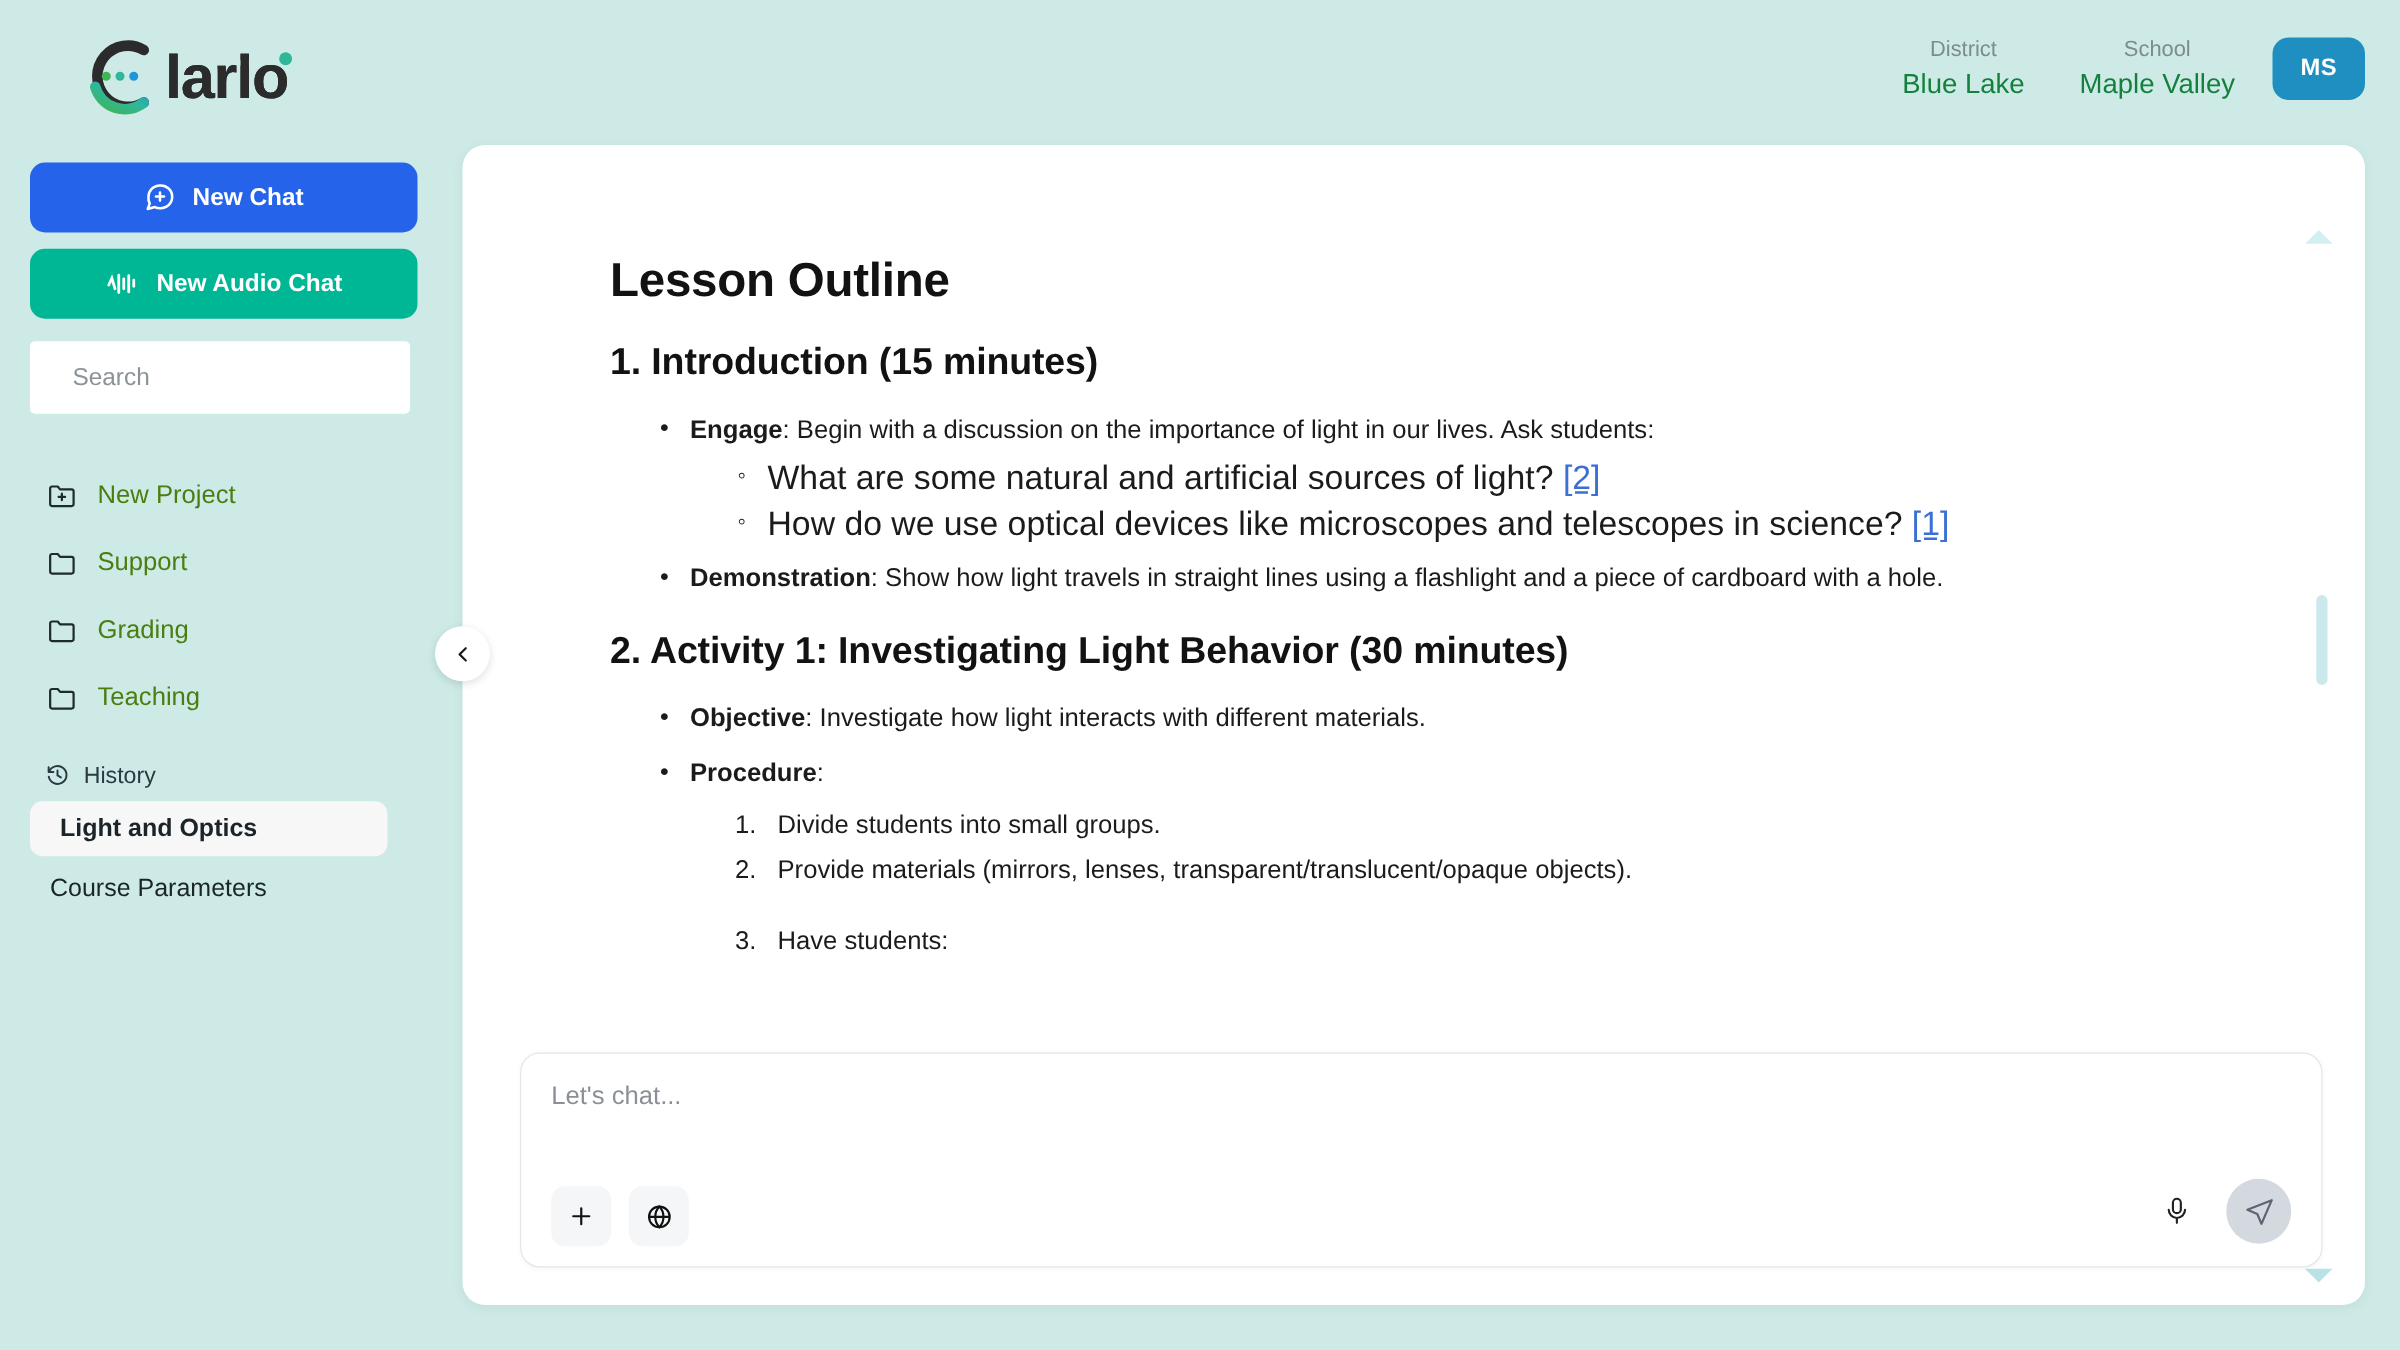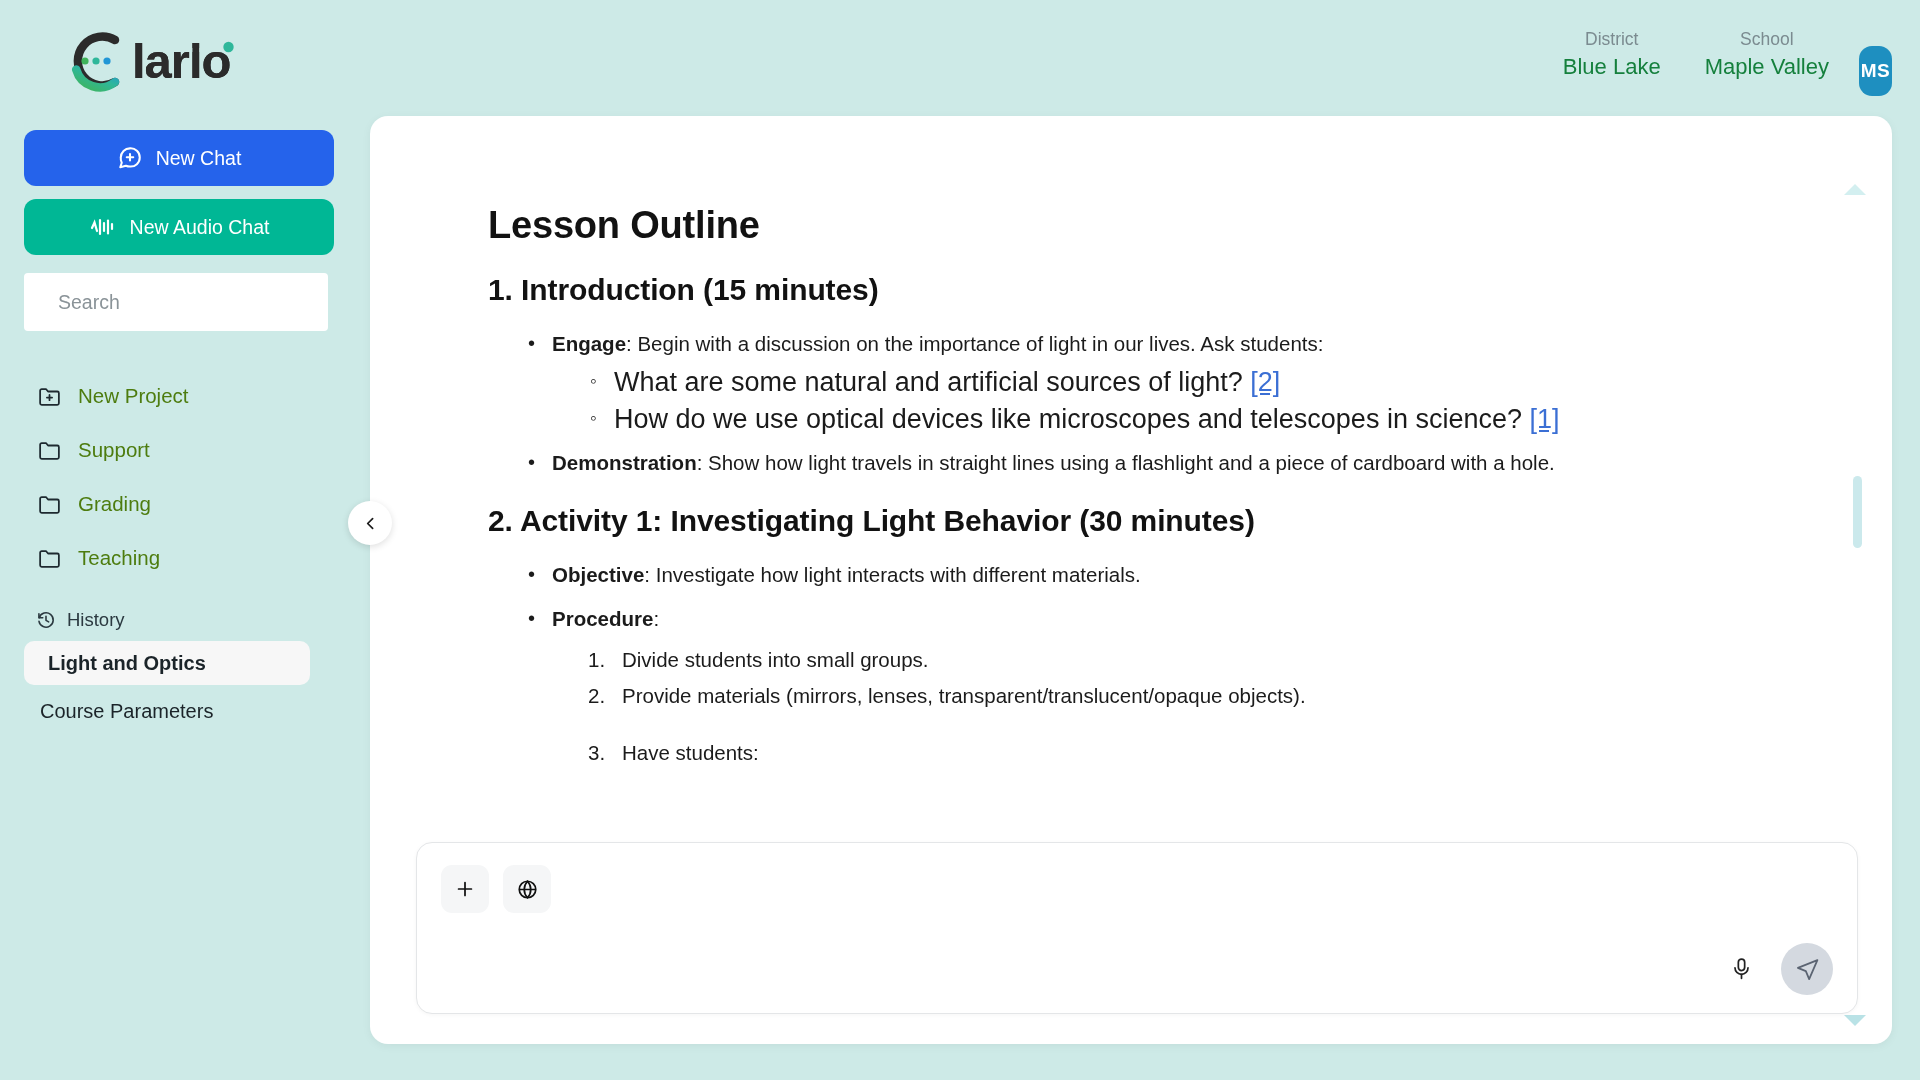--- a/index.html
+++ b/index.html
@@ -18,38 +18,38 @@
     padding: 0 28px 0 0; position: relative;
   }
   .logo-wrap { display: flex; align-items: center; padding: 28px 0 0 60px; }
   .logo-svg { display: block; }
 
   .org-block { display: flex; align-items: flex-start; gap: 0; padding-top: 26px; }
   .org-item { display: flex; flex-direction: column; align-items: center; padding: 0 22px; }
   .org-label { font-size: 17.5px; color: #7b8b90; line-height: 26px; font-weight: 400; }
   .org-value { font-size: 22px; color: #15803d; line-height: 30px; font-weight: 400; }
   .avatar {
-    width: 33px; height: 50px; border-radius: 13px; background: #1e8fc0;
+    width: 74px; height: 50px; border-radius: 13px; background: #1e8fc0;
     display: flex; align-items: center; justify-content: center;
     color: #ffffff; font-size: 19px; font-weight: 600; letter-spacing: .4px;
-    margin-left: 8px; margin-top: 20px;
+    margin-left: 8px; margin-top: 4px;
   }
 
   
   .body-row { flex: 1; display: flex; position: relative; min-height: 0; }
 
   
   .sidebar {
     width: 370px; flex: 0 0 370px;
     padding: 0 24px; position: relative;
   }
   .side-btn {
     width: 310px; height: 56px; border-radius: 12px; border: none;
     display: flex; align-items: center; justify-content: center; gap: 13px;
-    color: #fff; font-size: 19.5px; font-weight: 400; cursor: pointer;
+    color: #fff; font-size: 19.5px; font-weight: 700; cursor: pointer;
     font-family: "Liberation Sans", sans-serif;
   }
   .btn-newchat { background: #2563eb; margin-top: 14px; }
   .btn-audio { background: #00b795; margin-top: 13px; }
 
   .search-box {
     width: 304px; height: 58px; background: #fff; border-radius: 4px;
     display: flex; align-items: center; gap: 14px; padding: 0 20px; margin-top: 18px;
   }
   .search-input {
@@ -342,20 +342,21 @@
                 <li class="spaced">Have students:</li>
               </ol>
             </li>
           </ul>
 
         </div>
       </div>
 
       <div class="chat-wrap">
         <div class="chat-box">
+          <div class="chat-placeholder">Let's chat...</div>
           <div class="chat-tools">
             <button class="tool-btn">
               <svg width="22" height="22" viewBox="0 0 24 24" fill="none" stroke="#111" stroke-width="1.9" stroke-linecap="round">
                 <path d="M12 5v14M5 12h14"></path>
               </svg>
             </button>
             <button class="tool-btn">
               <svg width="23" height="23" viewBox="0 0 24 24" fill="none" stroke="#111" stroke-width="1.8">
                 <circle cx="12" cy="12" r="8.6"></circle>
                 <path d="M3.4 12h17.2M12 3.4c2.3 2.4 3.4 5.4 3.4 8.6S14.3 18.2 12 20.6C9.7 18.2 8.6 15.2 8.6 12S9.7 5.8 12 3.4z"></path>

